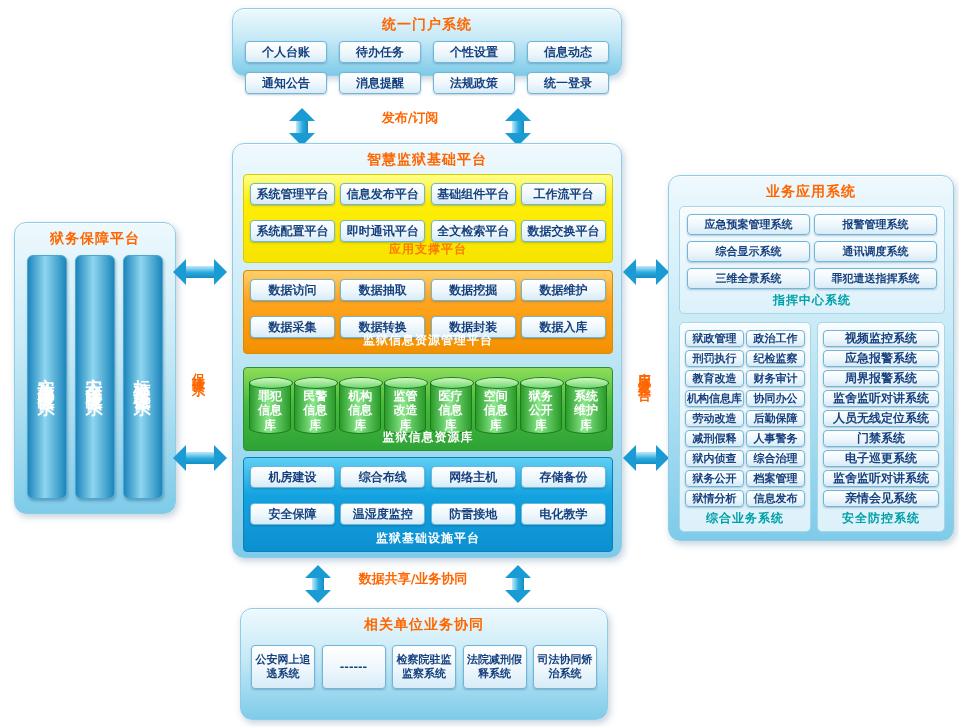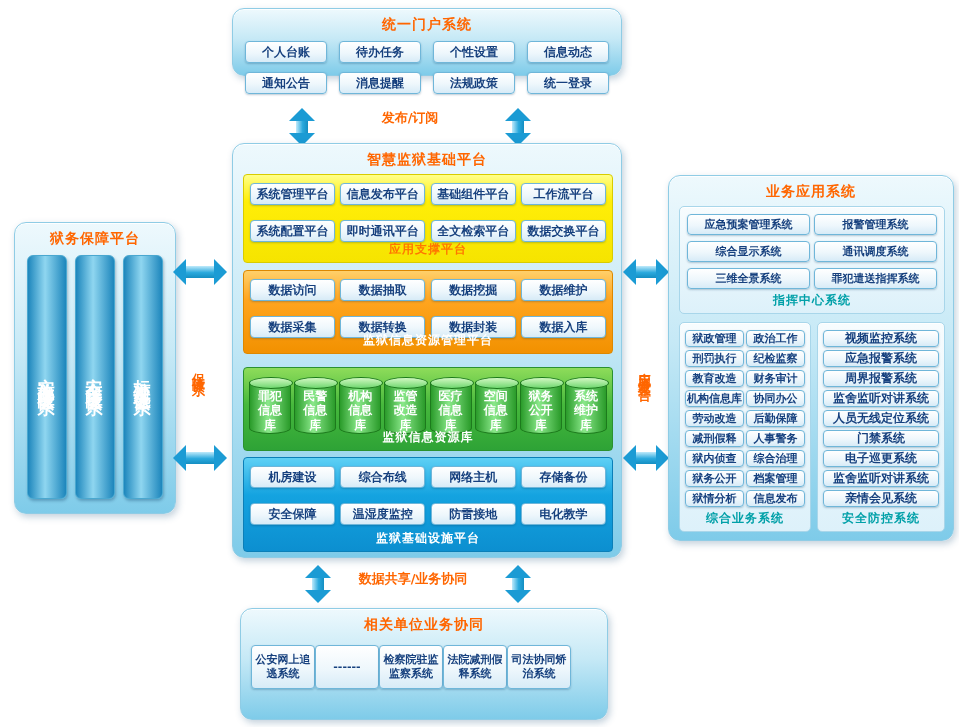--- a/index.html
+++ b/index.html
@@ -82,21 +82,21 @@
   .cmd-grid .btn { height:21px; font-size:11px; }
   .sub-business { left:10px; top:146px; width:132px; height:210px; }
   .biz-cols { position:absolute; top:7px; left:5px; right:5px; display:flex; justify-content:space-between; }
   .biz-col { display:flex; flex-direction:column; gap:3px; width:59px; }
   .biz-col .btn { height:17px; font-size:11px; }
   .sub-security { left:148px; top:146px; width:128px; height:210px; }
   .secu-col { position:absolute; top:7px; left:5px; right:5px; display:flex; flex-direction:column; gap:3px; }
   .secu-col .btn { height:17px; font-size:12px; }
 
   
-  .bottom-grid { position:absolute; top:36px; left:10px; right:10px; display:flex; justify-content:flex-start; }
+  .bottom-grid { position:absolute; top:36px; left:10px; right:10px; display:flex; justify-content:space-between; }
   .bottom-grid .btn { width:64px; height:44px; font-size:11px; line-height:1.25; padding:2px; }
 
   
   .v2arrow { position:absolute; width:12px; background:linear-gradient(90deg,#bfeafb,#2aa9dd 55%,#148ec2); }
   .v2arrow::before { content:""; position:absolute; left:-7px; top:-13px;
     border-left:13px solid transparent; border-right:13px solid transparent; border-bottom:13px solid #1b9bd4; }
   .v2arrow::after { content:""; position:absolute; left:-7px; bottom:-13px;
     border-left:13px solid transparent; border-right:13px solid transparent; border-top:13px solid #1b9bd4; }
   .h2arrow { position:absolute; height:12px; background:linear-gradient(180deg,#bfeafb,#2aa9dd 55%,#148ec2); }
   .h2arrow::before { content:""; position:absolute; top:-7px; left:-13px;

